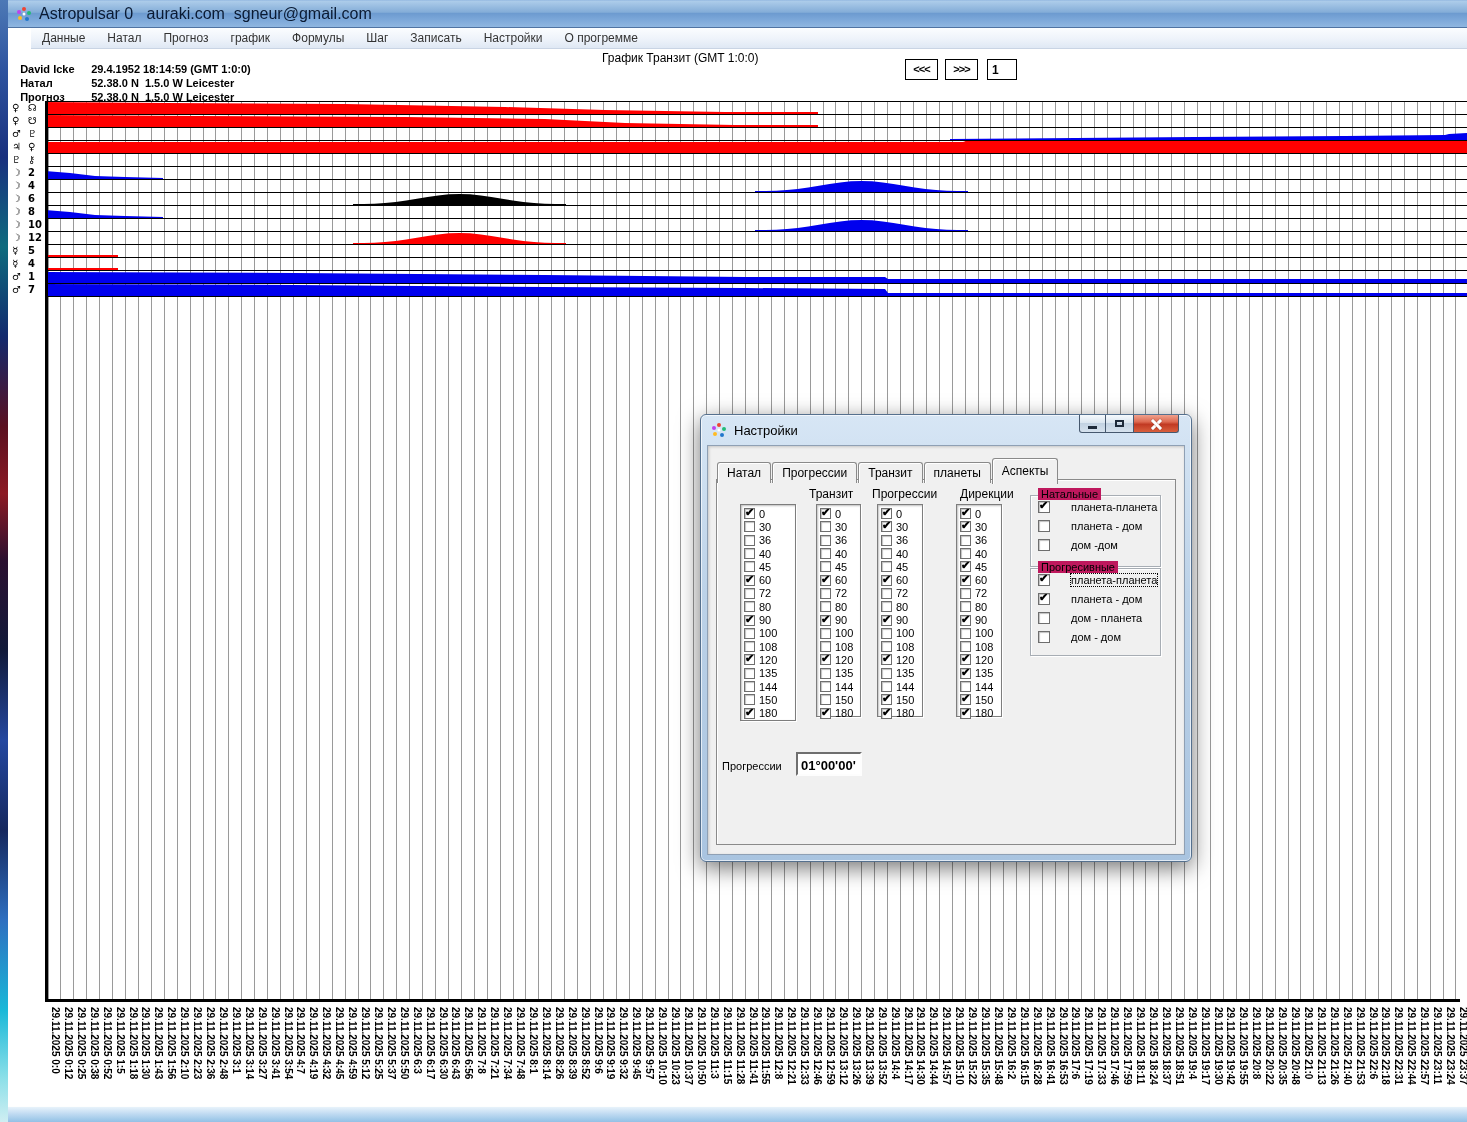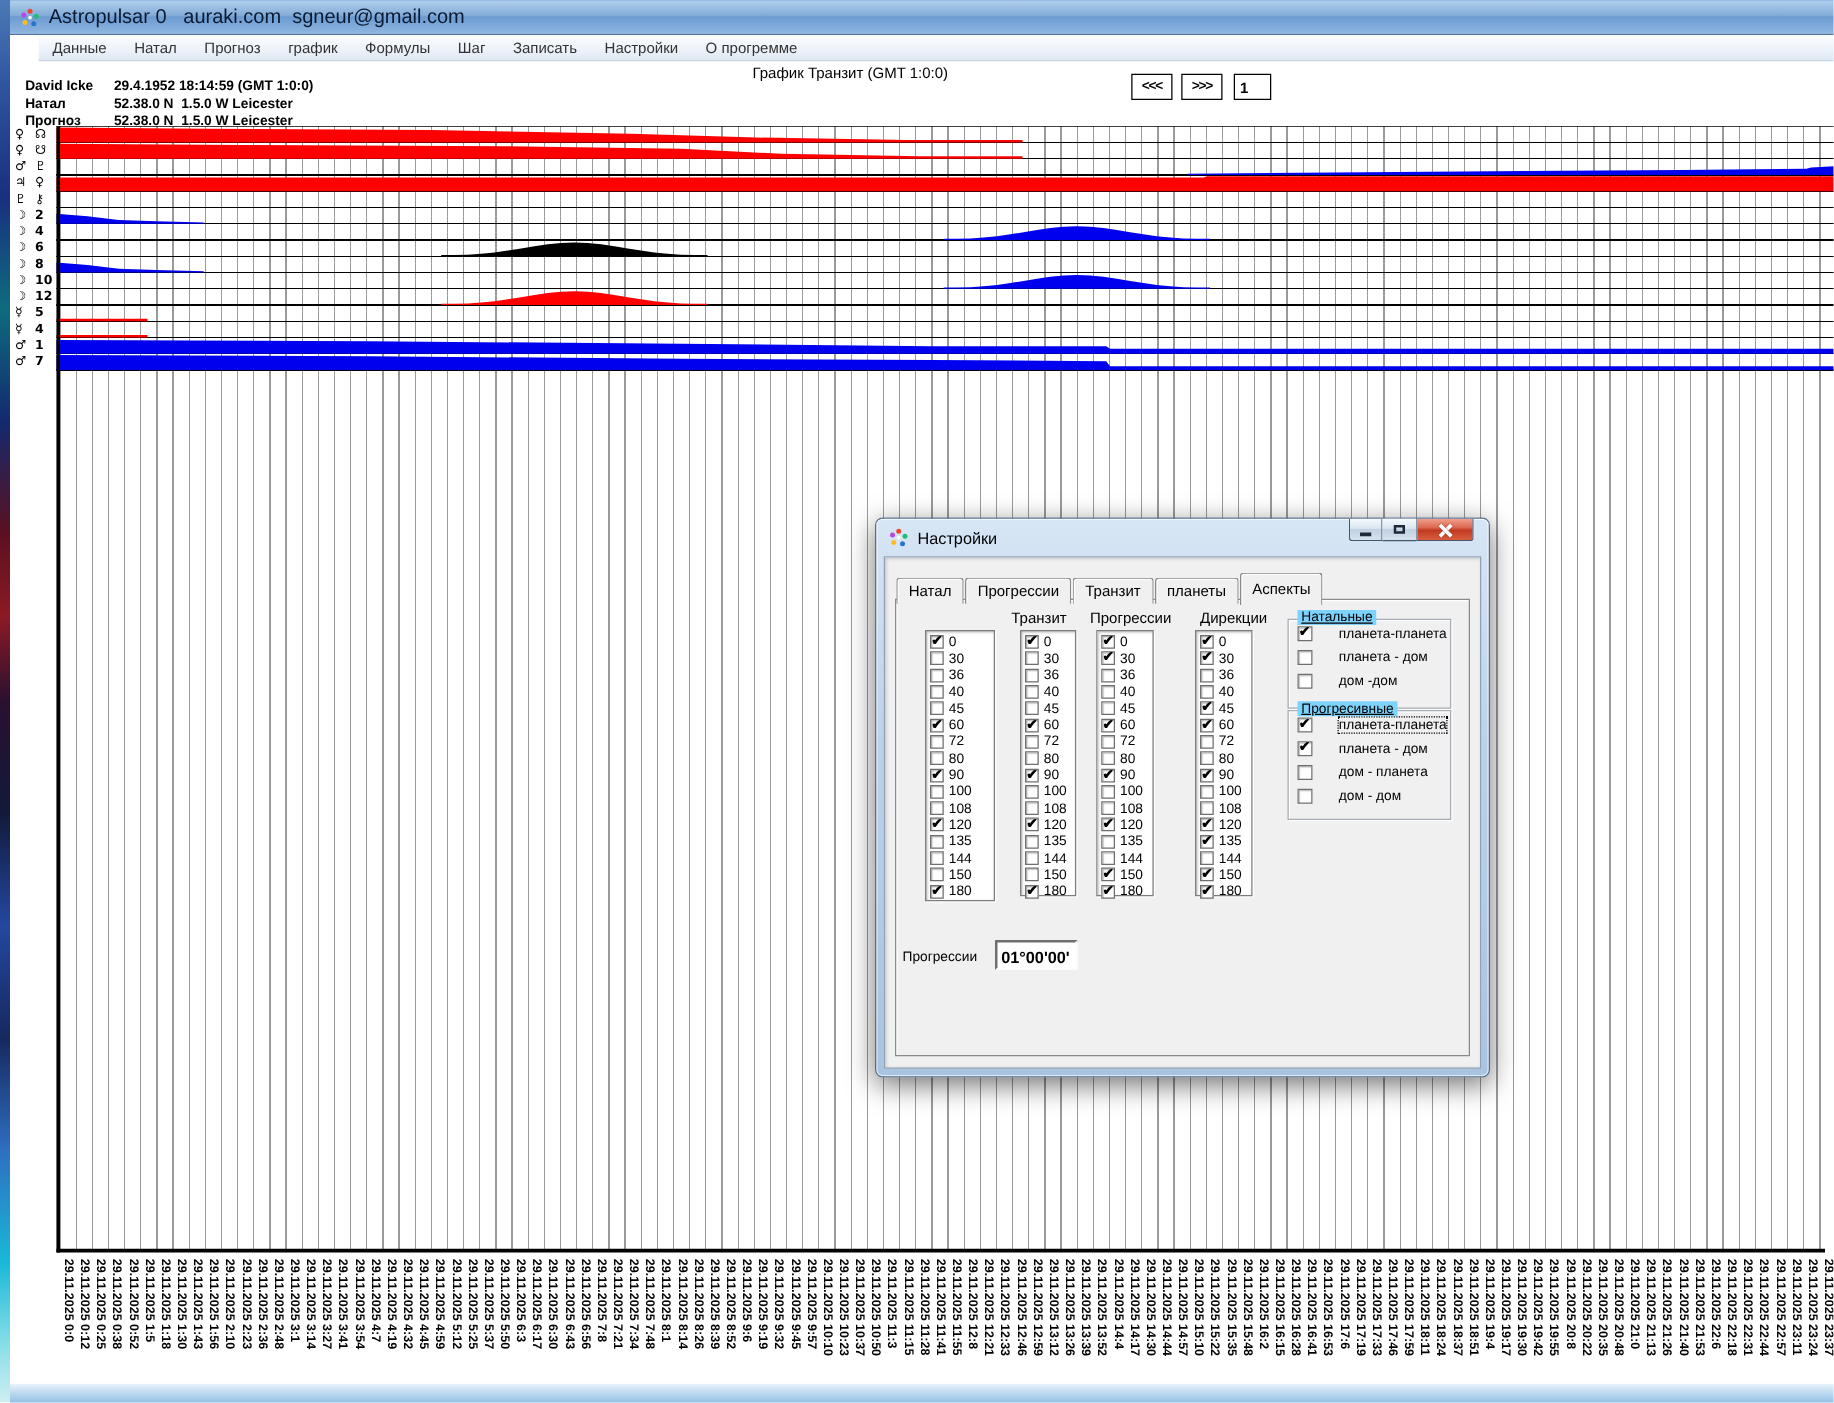--- a/index.html
+++ b/index.html
@@ -74,21 +74,21 @@
   .col-header{position:absolute;top:7px;font-size:12px;color:#000;}
   .listbox{position:absolute;top:24px;background:#fff;border:1px solid #7d7d7d;
     box-shadow:inset 1px 1px 2px rgba(0,0,0,.25),1px 1px 0 #fff;box-sizing:border-box;padding-top:2px;}
   .lrow{display:flex;align-items:center;height:13.3px;padding-left:3px;gap:4px;}
   .cb{width:11px;height:11px;flex:0 0 11px;background:#fff;border:1px solid #6e6e6e;box-sizing:border-box;
     box-shadow:inset 1px 1px 1px rgba(0,0,0,.25);position:relative;}
   .cb.checked::after{content:"✔";position:absolute;left:0px;top:-3px;font-size:11px;font-weight:bold;color:#000;}
   .lrow .lv{font-size:11px;}
   .groupbox{position:absolute;left:313px;width:129px;border:1px solid #a7adb4;
     box-shadow:inset 1px 1px 0 #fff,1px 1px 0 #fff;}
-  .groupbox .gtitle{position:absolute;top:-8px;left:7px;background:#7dd3fc;padding:0 3px;font-size:11px;text-decoration:underline;}
+  .groupbox .gtitle{position:absolute;top:-8px;left:7px;background:#be185d;padding:0 3px;font-size:11px;}
   .grow{display:flex;align-items:center;height:17px;margin:2px 0 0 7px;gap:21px;}
   .grow .cb{width:12px;height:12px;flex-basis:12px;}
   .grow .gl{font-size:11px;}
   .grow .gl.focused{outline:1px dotted #000;}
   .prog-label{position:absolute;left:5px;top:280px;font-size:11px;}
   .prog-input{position:absolute;left:79px;top:272px;width:66px;height:24px;box-sizing:border-box;
     border:2px solid;border-color:#6f6f6f #fdfdfd #fdfdfd #6f6f6f;background:#fff;
     font:bold 13px "Liberation Sans",sans-serif;padding:2px 0 0 3px;}
 </style>
 </head>

